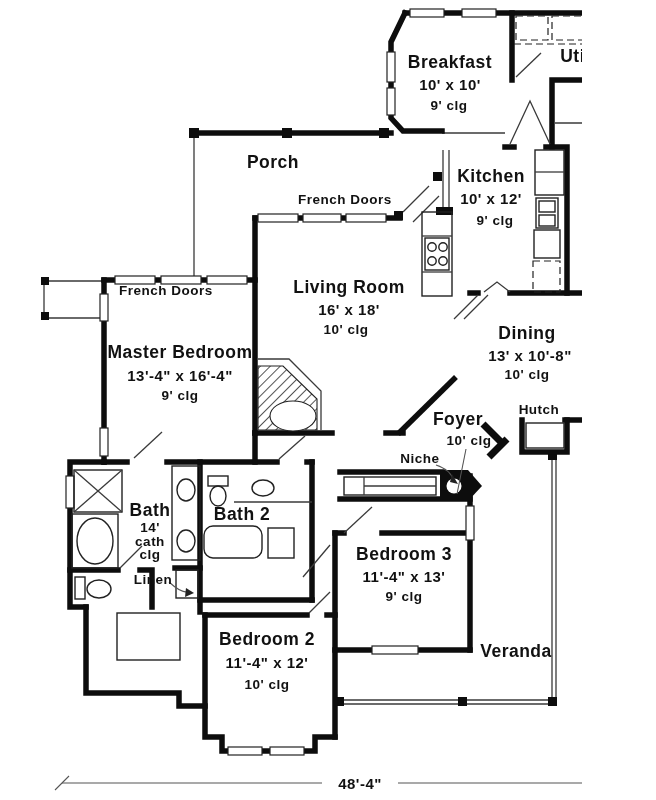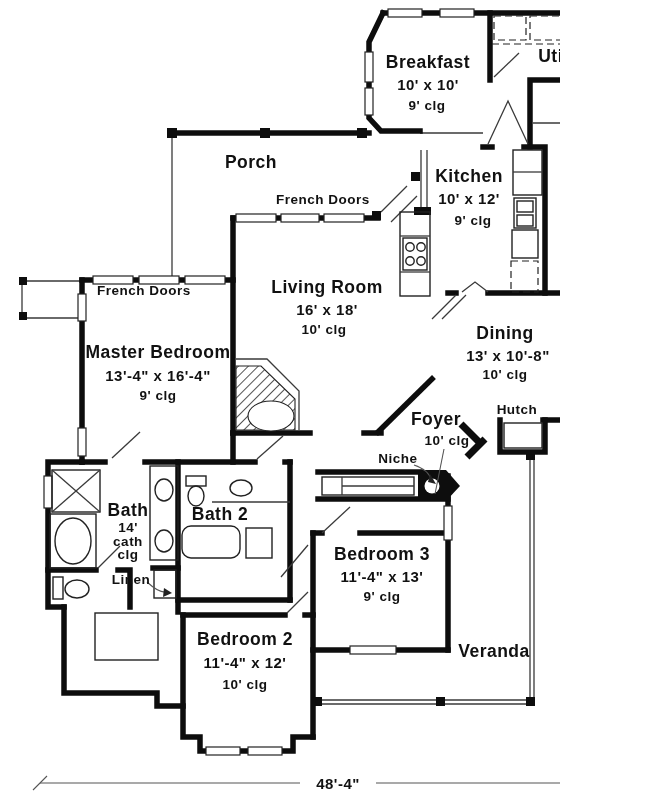--- a/index.html
+++ b/index.html
@@ -1,16 +1,16 @@
 <!DOCTYPE html>
 <html><head>
 <meta charset="utf-8">
 <style>
   html,body{margin:0;padding:0;background:#fff;}
-  .page{width:560px;height:800px;position:relative;background:#fff;overflow:hidden;}
+  .page{width:560px;height:800px;position:relative;background:#fff;overflow:hidden;padding-left:22px;}
   svg{display:block;}
   .w{stroke:#0d0d0d;stroke-width:5.5;fill:none;stroke-linecap:square;}
   .t{stroke:#3a3a3a;stroke-width:1.3;fill:none;}
   .t2{stroke:#555;stroke-width:1.1;fill:none;}
   .fxn{stroke:#222;stroke-width:1.4;fill:none;}
   .dsh{stroke:#222;stroke-width:1.2;fill:none;stroke-dasharray:7 4;}
   .win{fill:#fff;stroke:#222;stroke-width:1.2;}
   .post{fill:#0d0d0d;}
   .leaf{stroke:#0d0d0d;stroke-width:7;fill:none;}
   .dimline{stroke:#555;stroke-width:1.1;fill:none;}

